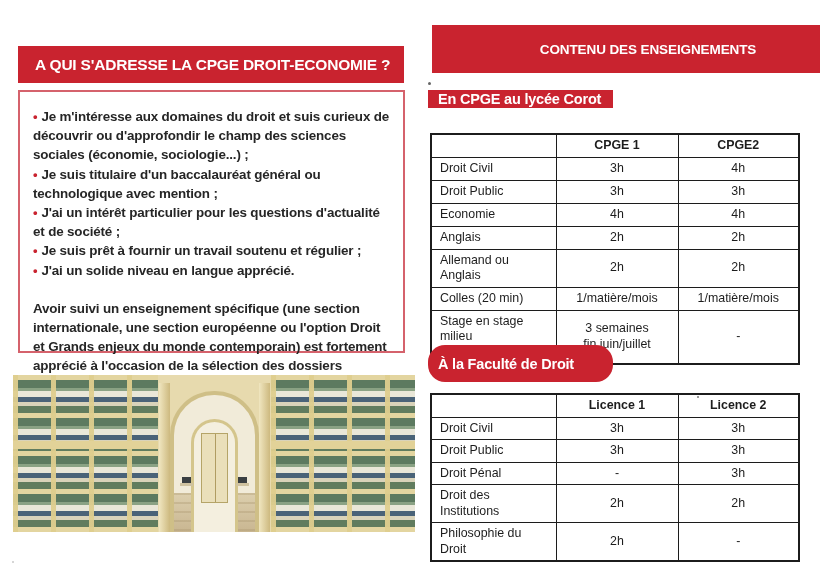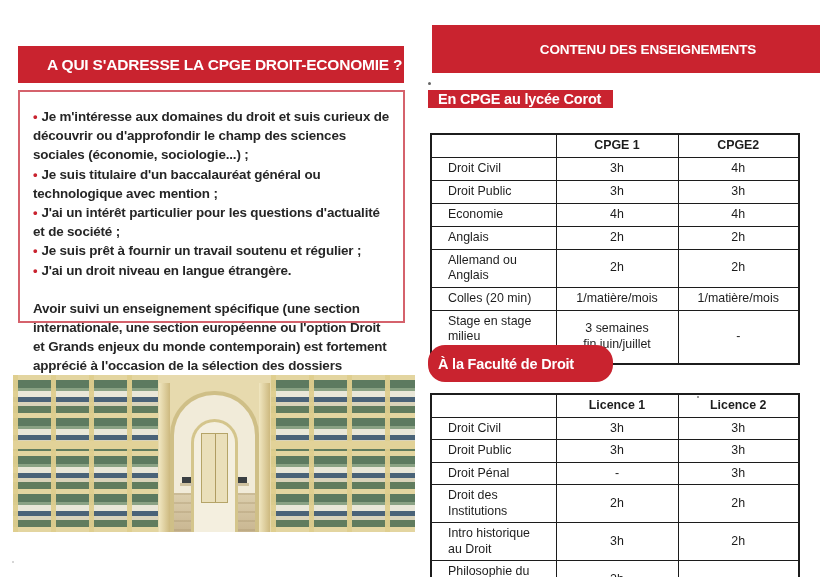--- a/index.html
+++ b/index.html
@@ -3,24 +3,24 @@
 <meta charset="utf-8">
 <style>
   * { margin:0; padding:0; box-sizing:border-box; }
   body { background:#ffffff; font-family:"Liberation Sans", sans-serif; }
   .page { position:relative; width:820px; height:577px; background:#ffffff; overflow:hidden; }
 
   
   .left-banner {
     position:absolute; left:18px; top:46px; width:386px; height:37px;
     background:#c9232f; color:#ffffff; display:flex; align-items:center;
-    padding-left:29px; font-size:15.5px; font-weight:700; letter-spacing:-0.2px;
+    padding-left:17px; font-size:15.5px; font-weight:700; letter-spacing:-0.2px;
   }
   .intro-box {
-    position:absolute; left:18px; top:90px; width:387px; height:233px;
+    position:absolute; left:18px; top:90px; width:387px; height:263px;
     border:2px solid #d5626c; padding:15px 13px 0 13px;
     color:#262626; font-size:13.4px; font-weight:600; line-height:1.42; letter-spacing:-0.15px;
   }
   .bullet-row { display:block; }
   .bullet-dot { color:#c9232f; margin-right:4px; font-size:13px; }
   .intro-paragraph { margin-top:19px; }
 
   
   .photo { position:absolute; left:13px; top:375px; width:402px; height:157px; background:#ece5cf; overflow:hidden; }
   .shelf {
@@ -70,21 +70,21 @@
     position:absolute; left:428px; height:18px; background:#c9232f; color:#ffffff;
     display:flex; align-items:center; padding-left:10px;
     font-size:14.5px; font-weight:700; letter-spacing:-0.2px;
   }
   .sec1 { top:90px; width:185px; }
   .sec2 { top:345px; width:185px; height:37px;border-radius:17px; }
 
   table.grid { position:absolute; left:430px; border-collapse:collapse; table-layout:fixed; width:368px;
     font-size:12.4px; color:#1d1d1d; background:#ffffff; border:2px solid #1c1c1c; }
   .tbl1 { top:133px; } .tbl2 { top:393px; }
-  table.grid th, table.grid td { border:1px solid #1c1c1c; padding:3px 16px; line-height:1.25; vertical-align:middle; }
+  table.grid th, table.grid td { border:1px solid #1c1c1c; padding:3px 8px; line-height:1.25; vertical-align:middle; }
   table.grid th { font-weight:700; text-align:center; height:23px; }
   table.grid td { text-align:center; white-space:pre-line; }
   table.grid td:first-child { text-align:left; }
   table.grid col.c1 { width:125px; } table.grid col.c2 { width:122px; } table.grid col.c3 { width:121px; }
   .tbl1 td { height:23px; } .tbl2 td { height:21px; }
 
   
   .speck { position:absolute; border-radius:50%; }
   .sp1 { left:428px; top:82px; width:3px; height:3px; background:#666; }
   .sp2 { left:697px; top:396px; width:2px; height:2px; background:#777; }
@@ -98,21 +98,21 @@
   <div class="left-banner">
     <span>A QUI S'ADRESSE LA CPGE DROIT-ECONOMIE ?</span>
   </div>
 
   <div class="intro-box">
     <div>
         <div class="bullet-row"><span class="bullet-dot">•</span><span>Je m'intéresse aux domaines du droit et suis curieux de découvrir ou d'approfondir le champ des sciences sociales (économie, sociologie...) ;</span></div>
         <div class="bullet-row"><span class="bullet-dot">•</span><span>Je suis titulaire d'un baccalauréat général ou technologique avec mention ;</span></div>
         <div class="bullet-row"><span class="bullet-dot">•</span><span>J'ai un intérêt particulier pour les questions d'actualité et de société ;</span></div>
         <div class="bullet-row"><span class="bullet-dot">•</span><span>Je suis prêt à fournir un travail soutenu et régulier ;</span></div>
-        <div class="bullet-row"><span class="bullet-dot">•</span><span>J'ai un droit niveau en langue étrangère.</span></div>
+        <div class="bullet-row"><span class="bullet-dot">•</span><span>J'ai un solide niveau en langue apprécié.</span></div>
       </div>
     <div class="intro-paragraph">Avoir suivi un enseignement spécifique (une section internationale, une section européenne ou l'option Droit et Grands enjeux du monde contemporain) est fortement apprécié à l'occasion de la sélection des dossiers Parcoursup, sans pour autant être un pré-requis.</div>
   </div>
 
   <div class="photo">
     <div class="corridor"></div>
     <div class="shelf left"></div>
     <div class="shelf right"></div>
     <div class="shelf-band band-l"></div>
     <div class="shelf-band band-r"></div>
@@ -223,25 +223,20 @@
           <td>Droit Pénal</td>
           <td>-</td>
           <td>3h</td>
         </tr>
         <tr>
           <td>Droit des Institutions</td>
           <td>2h</td>
           <td>2h</td>
         </tr>
         <tr>
-          <td>Intro historique au Droit</td>
-          <td>3h</td>
-          <td>2h</td>
-        </tr>
-        <tr>
           <td>Philosophie du Droit</td>
           <td>2h</td>
           <td>-</td>
         </tr>
       </tbody>
     </table>
 
   <div class="speck sp1"></div>
   <div class="speck sp2"></div>
   <div class="speck sp3"></div>

